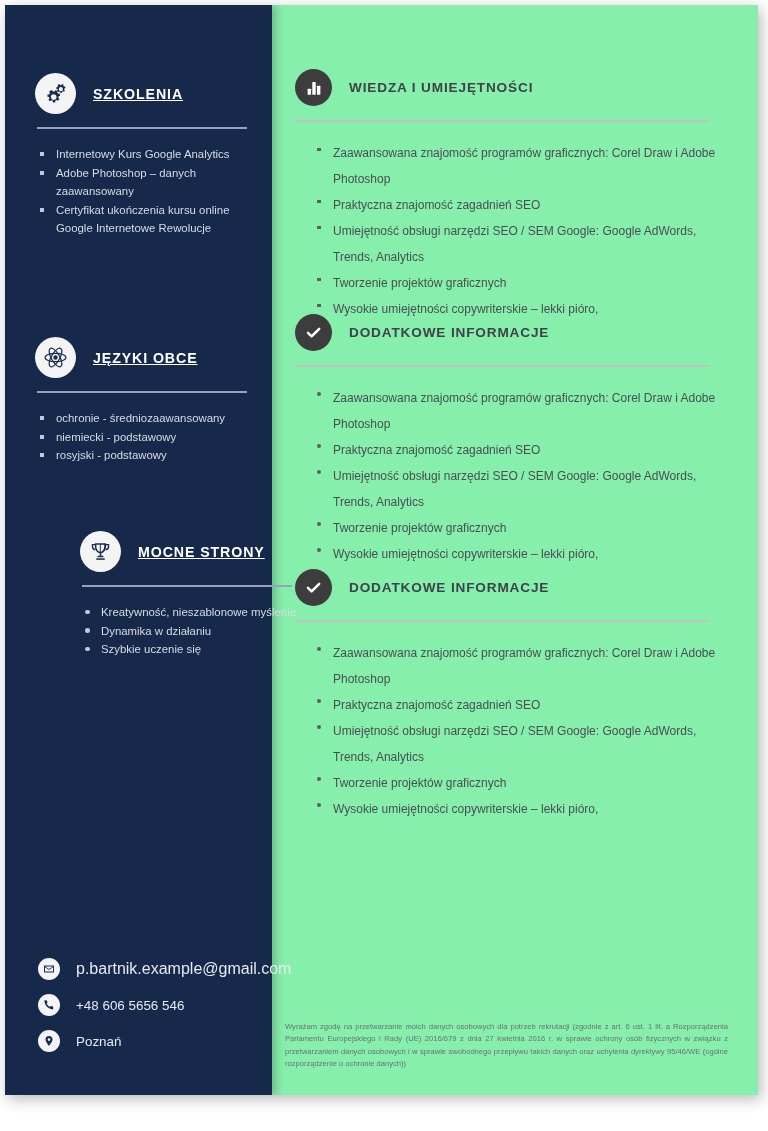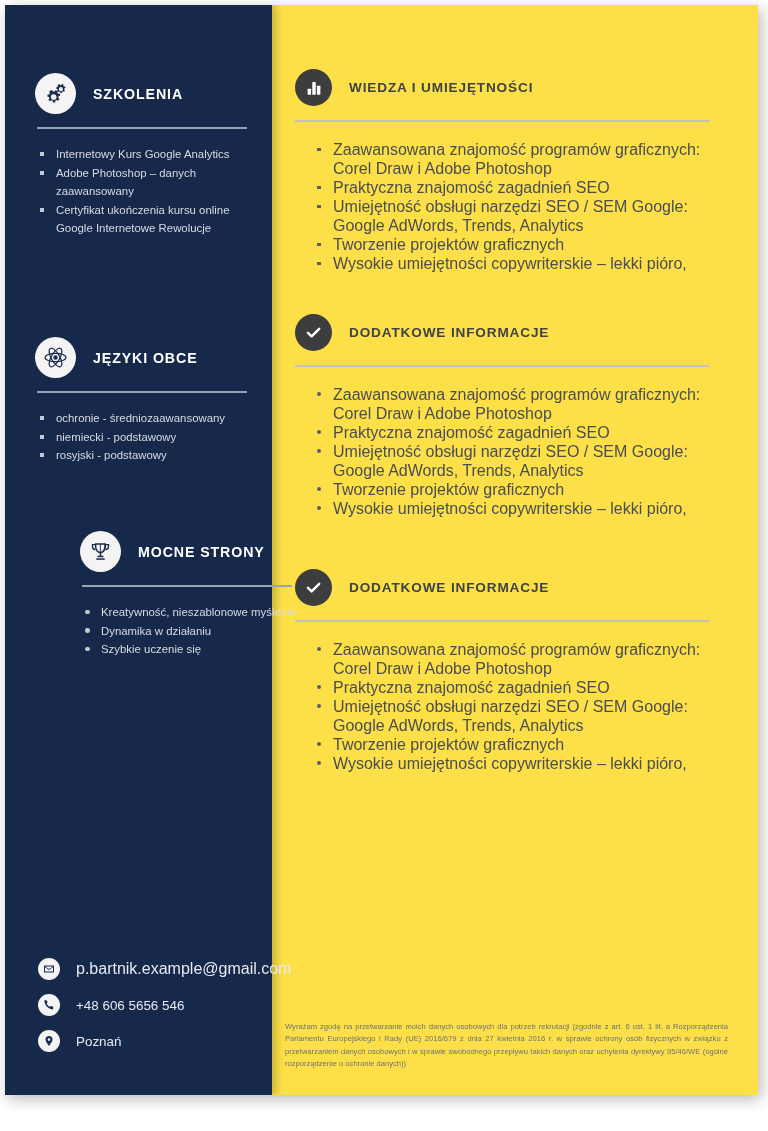--- a/index.html
+++ b/index.html
@@ -44,20 +44,21 @@
     flex: 0 0 41px;
   }
   .sb-badge svg { display: block; }
 
   .sb-title {
     margin-left: 17px;
     color: #ffffff;
     font-size: 14.2px;
     font-weight: bold;
     letter-spacing: 0.9px;
+    text-decoration: underline;
   }
 
   .sb-rule {
     margin: 13px 0 0 32px;
     width: 210px; height: 2px;
     background: #96a3b8;
   }
 
   .sb-list {
     margin: 16px 0 0 33px;
@@ -92,21 +93,21 @@
     display: flex; align-items: center; justify-content: center;
     flex: 0 0 22px;
   }
   .ct-txt { margin-left: 16px; color: #e6e9ef; font-size: 16px; }
   .ct-txt.big { font-size: 13.4px; }
 
   
   #main {
     flex: 1 1 auto;
     position: relative;
-    background: #fde047;
+    background: #86efac;
   }
   .mn-section { position: absolute; left: 0; width: 486px; }
   .mn-head { display: flex; align-items: center; padding-left: 23px; }
   .mn-badge {
     width: 37px; height: 37px; border-radius: 50%;
     background: #3d3d3d;
     display: flex; align-items: center; justify-content: center;
     flex: 0 0 37px;
   }
   .mn-title {
@@ -117,22 +118,22 @@
     letter-spacing: 0.85px;
   }
   .mn-rule {
     margin: 14px 0 0 23px;
     width: 414px; height: 1.6px;
     background: #c2c2c2;
   }
   .mn-list { margin: 18px 0 0 43px; width: 410px; list-style: none; }
   .mn-list li {
     color: #4a4d52;
-    font-size: 16px;
-    line-height: 19px;
+    font-size: 12px;
+    line-height: 26px;
     position: relative;
     padding-left: 18px;
   }
   .mn-list.sq li::before {
     content: "";
     position: absolute; left: 2px; top: 8px;
     width: 3.6px; height: 3.6px; background: #5b5e63;
   }
   .mn-list.rd li::before {
     content: "";

